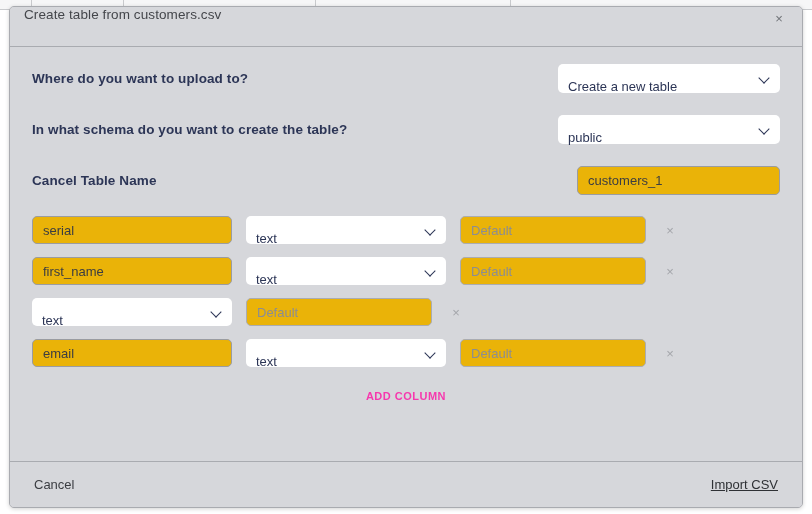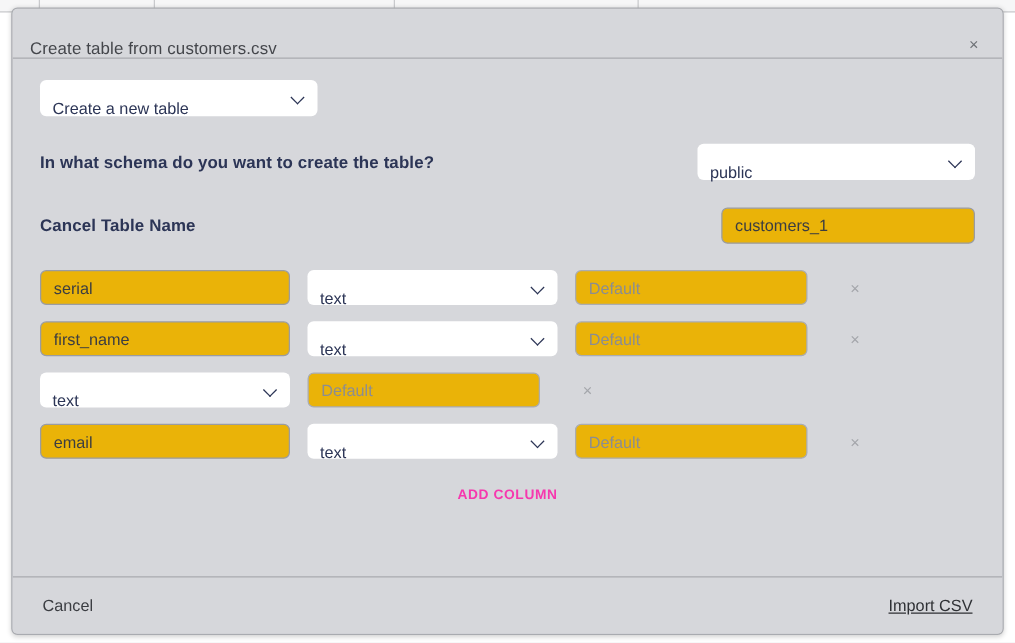--- a/index.html
+++ b/index.html
@@ -53,21 +53,21 @@
     box-shadow: 0 1px 4px rgba(0,0,0,0.18);
     display: flex;
     flex-direction: column;
     overflow: hidden;
   }
 
   .modal-header {
     height: 40px;
     flex: 0 0 40px;
     display: flex;
-    align-items: flex-end;
+    align-items: flex-start;
     justify-content: space-between;
     padding: 0 12px 0 14px;
     border-bottom: 1px solid #a9abb0;
     background: #d6d7db;
   }
   .modal-title {
     font-size: 13.5px;
     color: #44464b;
     letter-spacing: 0.1px;
     white-space: nowrap;
@@ -174,21 +174,21 @@
   .ch-type  { width: 220px; flex: 0 0 220px; }
   .ch-def   { flex: 1 1 auto; }
 
   .col-row {
     display: flex;
     align-items: center;
     margin-bottom: 13px;
   }
   .cell-name { width: 200px; flex: 0 0 200px; margin-right: 14px; }
   .cell-type { width: 200px; flex: 0 0 200px; margin-right: 14px; }
-  .cell-def  { width: 186px; flex: 0 0 186px; margin-right: 20px; }
+  .cell-def  { width: 186px; flex: 0 0 186px; margin-right: 6px; }
   .cell-rm   { flex: 0 0 36px; display: flex; align-items: center; justify-content: center; }
 
   .cell-name .text-input,
   .cell-def .text-input { height: 28px; }
   .cell-def .text-input { border-color: #aaacb1; }
 
   .cell-type .select-wrap { width: 200px; }
   .cell-type .select-box { height: 28px; }
 
   .remove-btn {
@@ -265,20 +265,21 @@
   <div class="modal">
 
     <div class="modal-header">
       <div class="modal-title">Create table from customers.csv</div>
       <button class="close-btn">×</button>
     </div>
 
     <div class="modal-body">
 
       <div class="q-row">
+        <div class="q-label">Where do you want to upload to?</div>
         <div class="select-wrap">
           <div class="select-box">
             <span class="sel-val">Create a new table</span>
             <span class="chev"></span>
           </div>
         </div>
       </div>
 
       <div class="q-row">
         <div class="q-label">In what schema do you want to create the table?</div>

